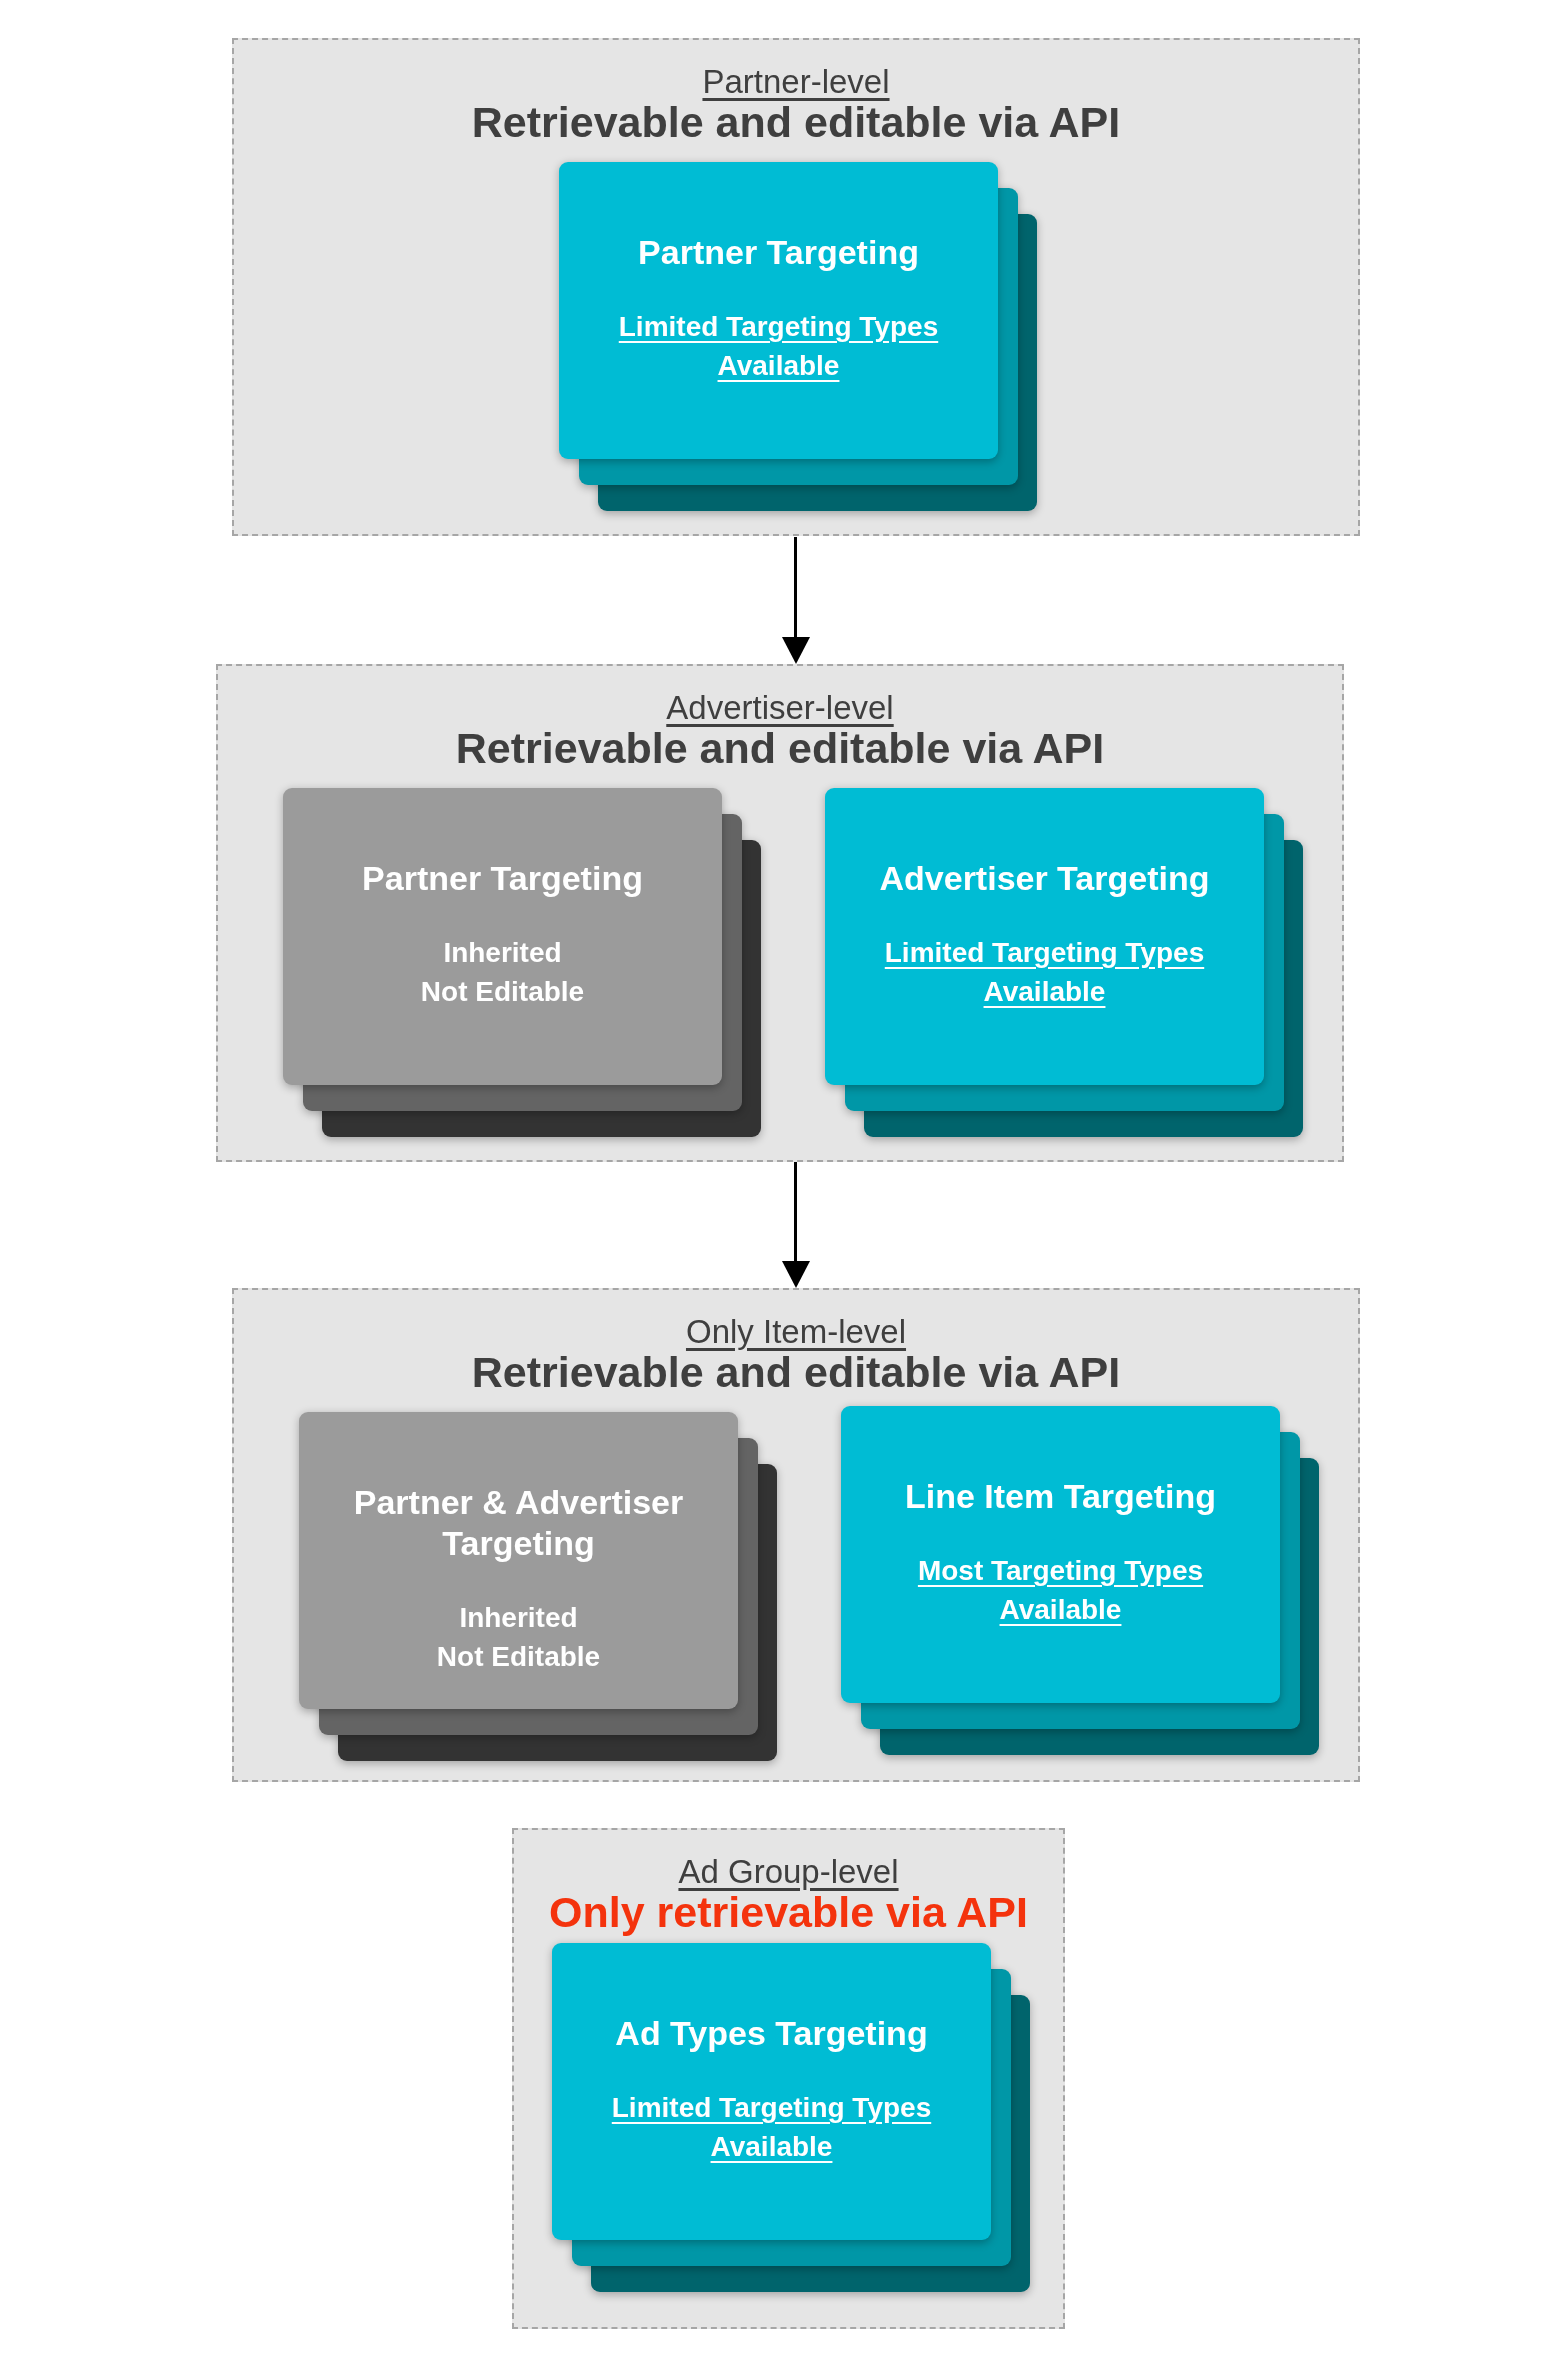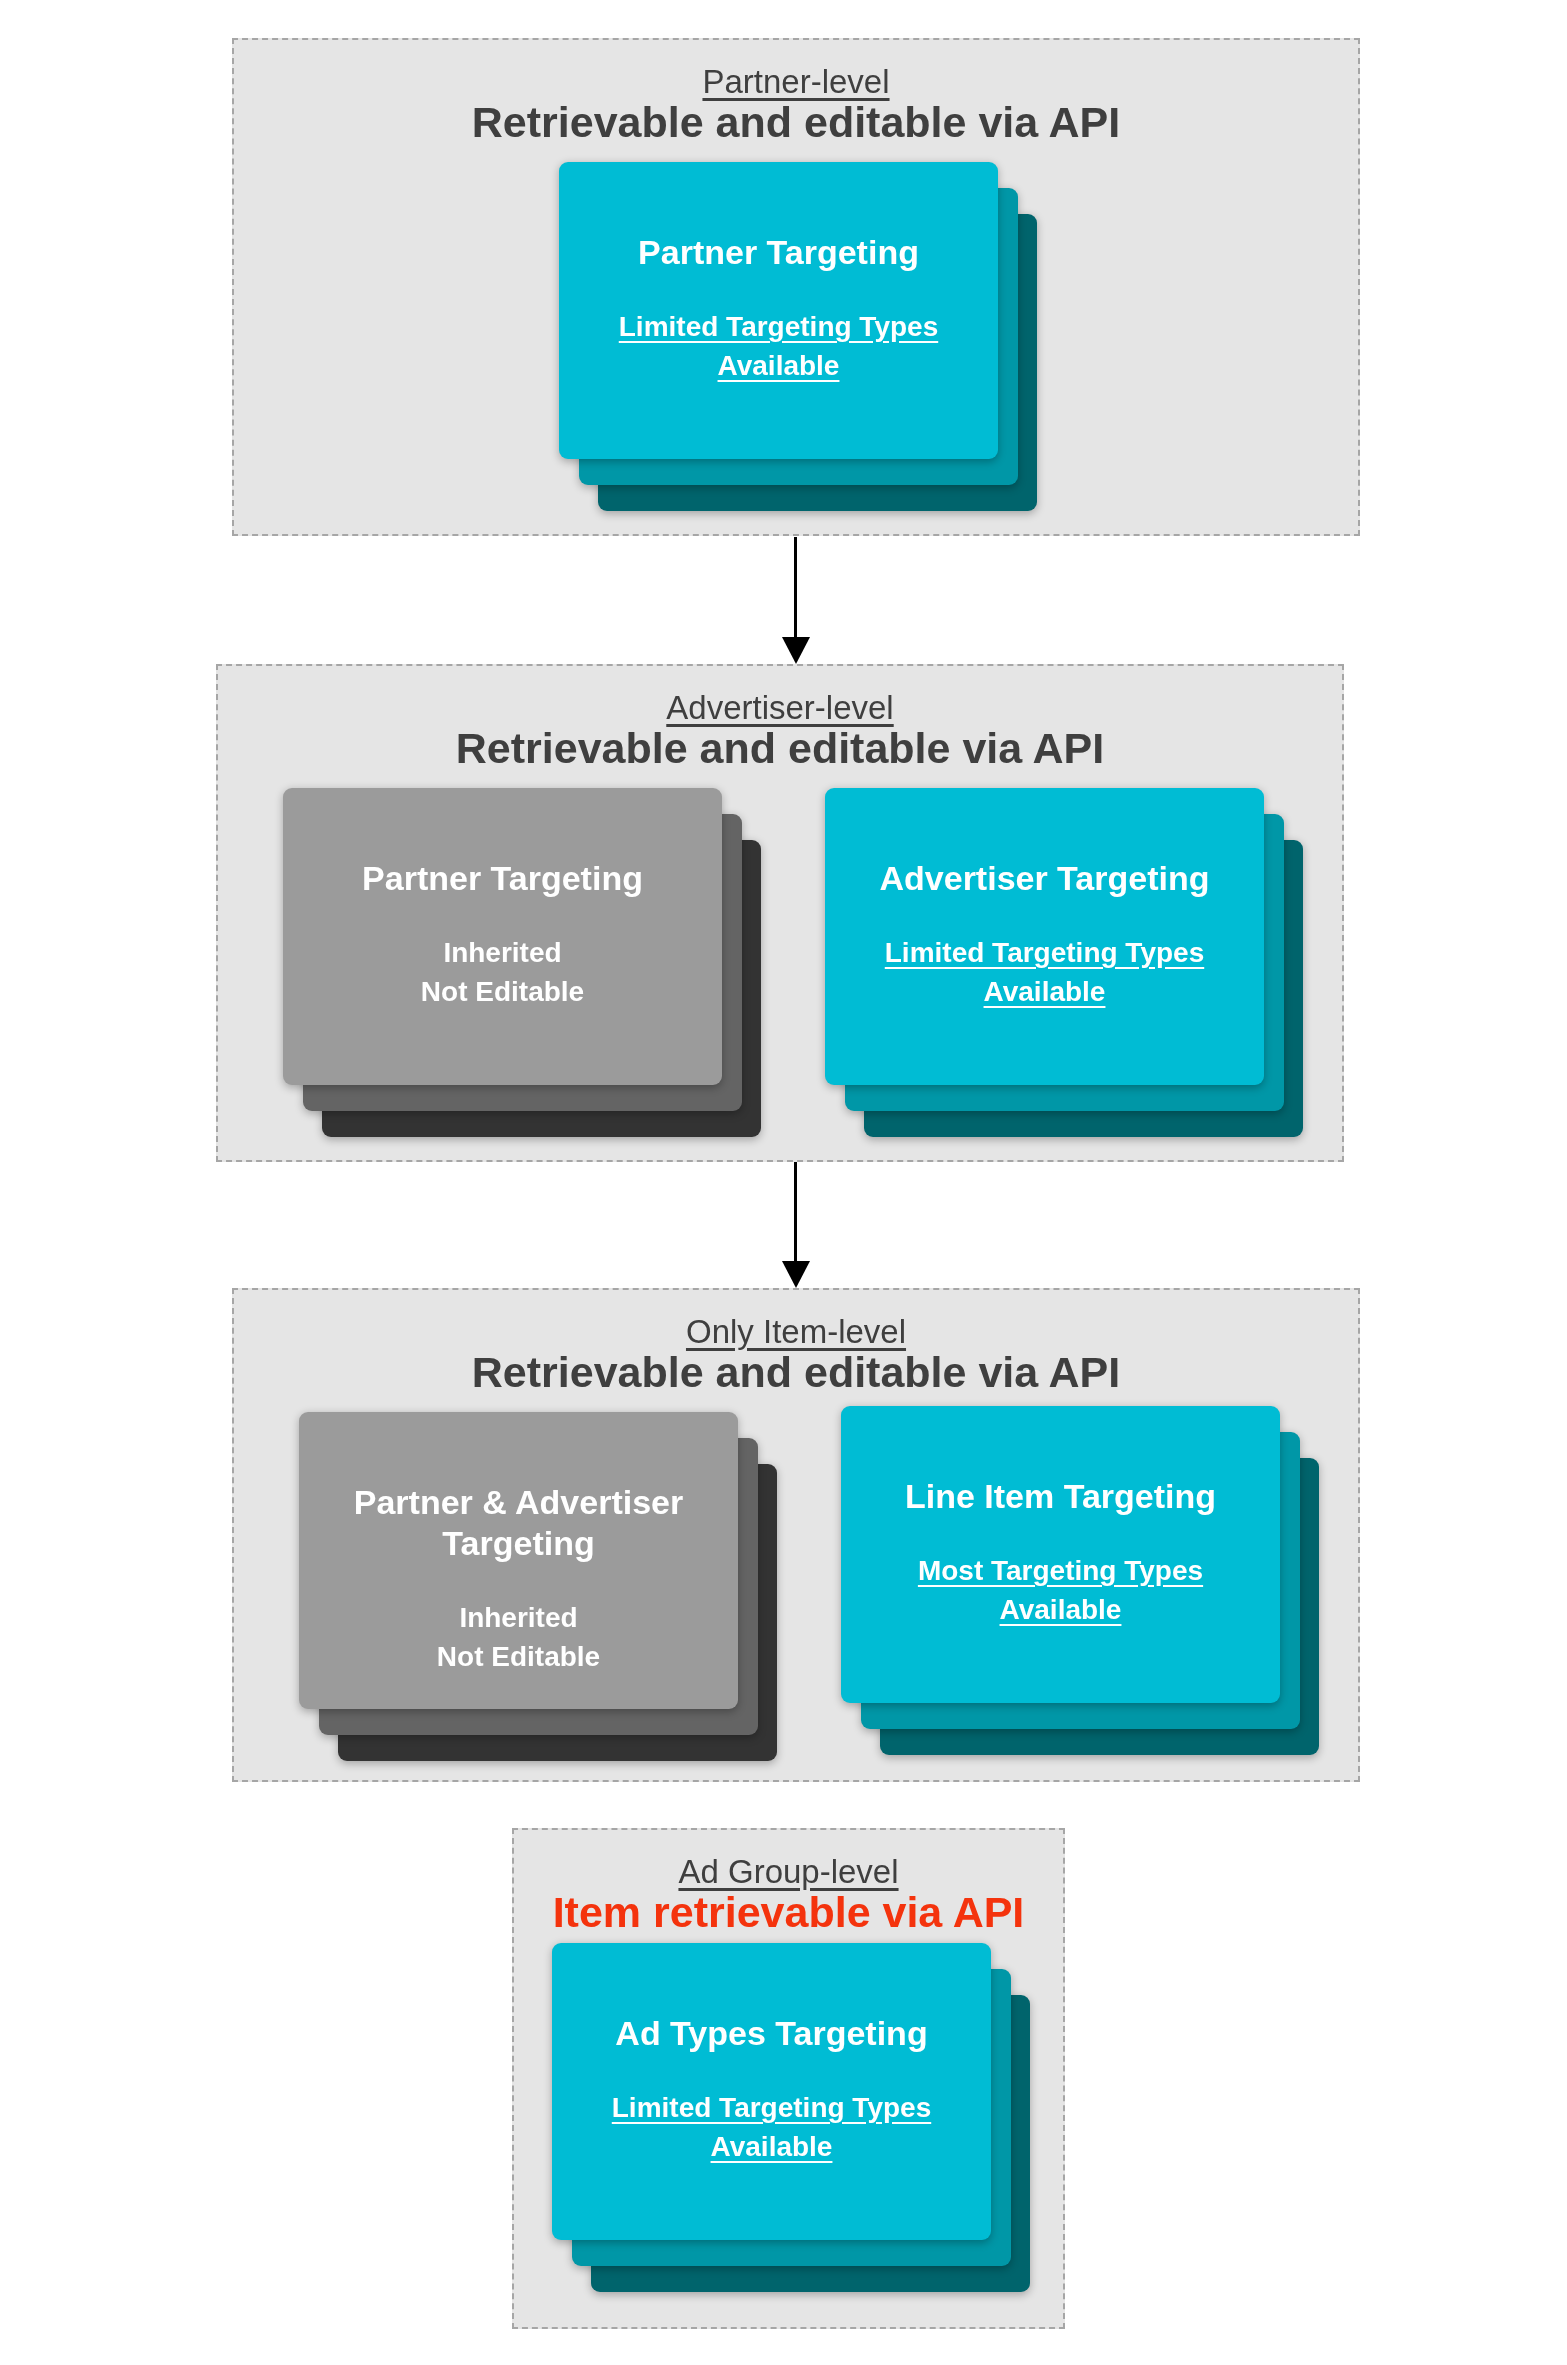--- a/index.html
+++ b/index.html
@@ -196,21 +196,21 @@
         <div class="card-sub u">
           <span>Most Targeting Types</span>
           <span>Available</span>
         </div>
       </div>
     </div>
   </section>
 
   <section class="panel" id="panel-4">
     <div class="panel-title">Ad Group-level</div>
-    <div class="panel-subtitle red">Item retrievable via API</div>
+    <div class="panel-subtitle red">Only retrievable via API</div>
     <div class="stack" style="left:38px; top:113px;">
       <div class="layer back teal-back"></div>
       <div class="layer mid teal-mid"></div>
       <div class="layer front teal-front card">
         <div class="card-title">
           <span>Ad Types Targeting</span>
         </div>
         <div class="card-sub u">
           <span>Limited Targeting Types</span>
           <span>Available</span>

